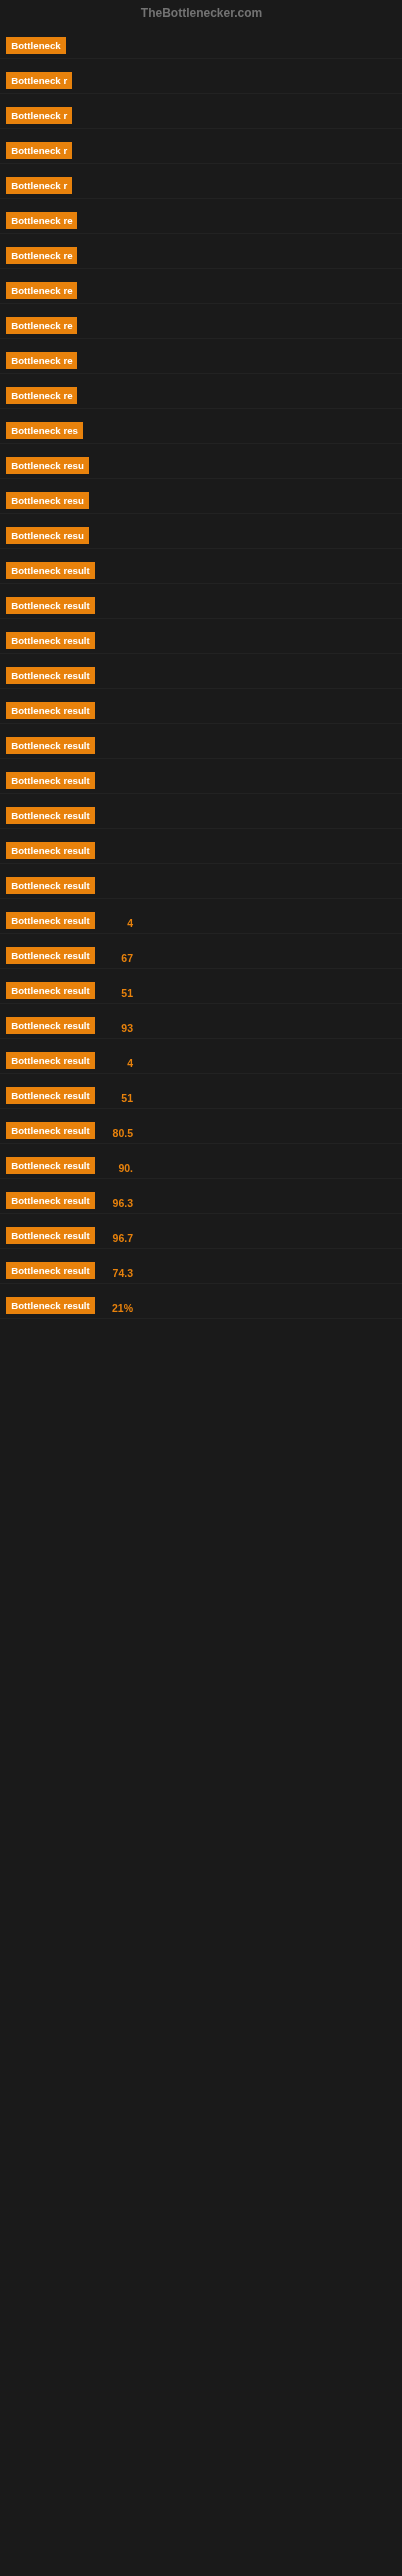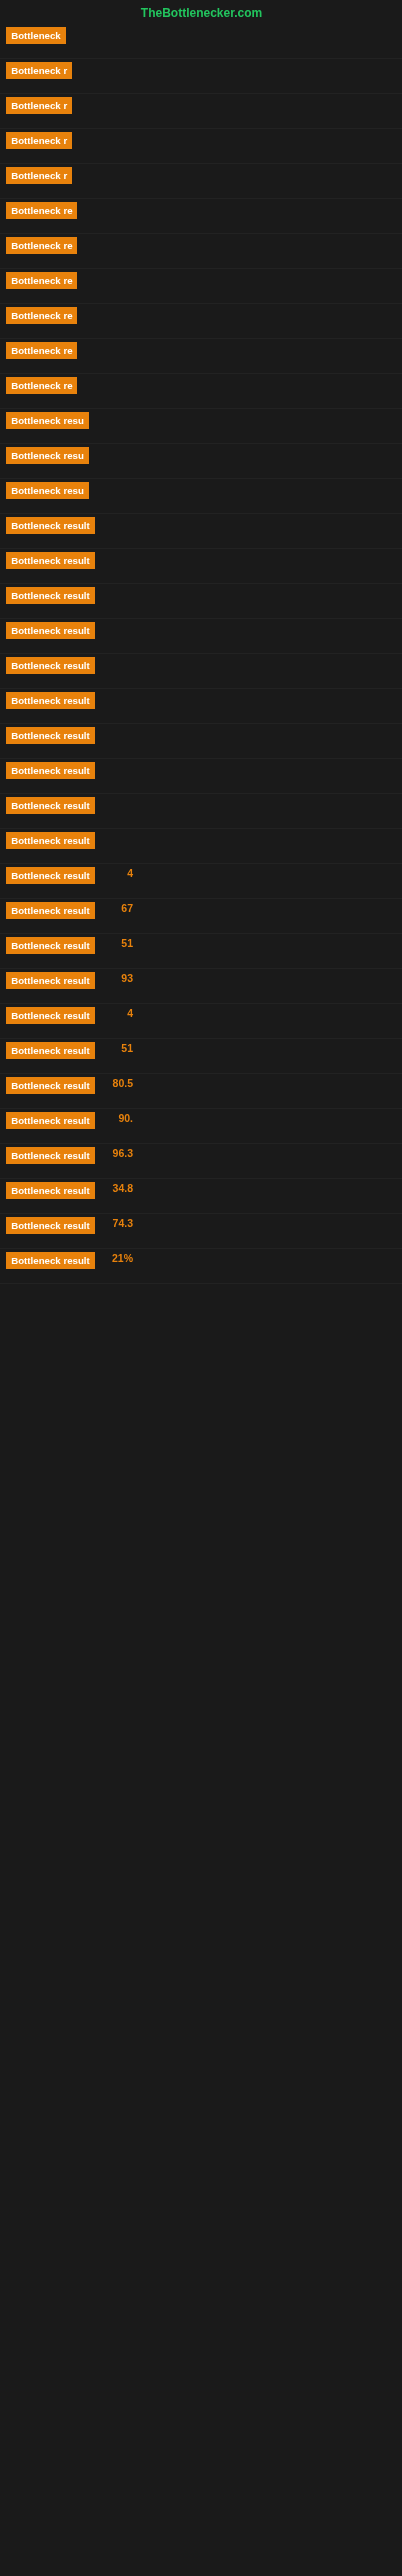--- a/index.html
+++ b/index.html
@@ -7,27 +7,27 @@
       width: 403px;
       background: #1a1a1a;
       font-family: Arial, sans-serif;
       font-size: 10.5px;
       color: #fff;
     }
     .header {
       text-align: center;
       padding: 6.4px 0 3.2px 0;
       font-size: 12px;
-      color: #22c55e;
+      color: #737373;
       font-weight: bold;
       background: #1a1a1a;
     }
     .row {
       display: flex;
-      align-items: flex-start;
+      align-items: flex-end;
       padding: 3.2px 6.4px;
       min-height: 35px;
       border-bottom: 0.8px solid #222;
     }
     .label-box {
       background: #e8820c;
       color: #fff;
       font-size: 9.7px;
       font-weight: bold;
       padding: 3.2px 4.8px;
@@ -76,20 +76,23 @@
       <div class="label-box">Bottleneck re</div>
     </div>
     <div class="row">
       <div class="label-box">Bottleneck re</div>
     </div>
     <div class="row">
       <div class="label-box">Bottleneck re</div>
     </div>
     <div class="row">
       <div class="label-box">Bottleneck re</div>
+    </div>
+    <div class="row">
+      <div class="label-box">Bottleneck res</div>
     </div>
     <div class="row">
       <div class="label-box">Bottleneck resu</div>
     </div>
     <div class="row">
       <div class="label-box">Bottleneck resu</div>
     </div>
     <div class="row">
       <div class="label-box">Bottleneck resu</div>
     </div>
@@ -154,21 +157,21 @@
     <div class="row">
       <div class="label-box">Bottleneck result</div>
       <div class="value-text">90.</div>
     </div>
     <div class="row">
       <div class="label-box">Bottleneck result</div>
       <div class="value-text">96.3</div>
     </div>
     <div class="row">
       <div class="label-box">Bottleneck result</div>
-      <div class="value-text">34.8</div>
+      <div class="value-text">96.7</div>
     </div>
     <div class="row">
       <div class="label-box">Bottleneck result</div>
       <div class="value-text">74.3</div>
     </div>
     <div class="row">
       <div class="label-box">Bottleneck result</div>
       <div class="value-text">21%</div>
     </div>
   </div>

